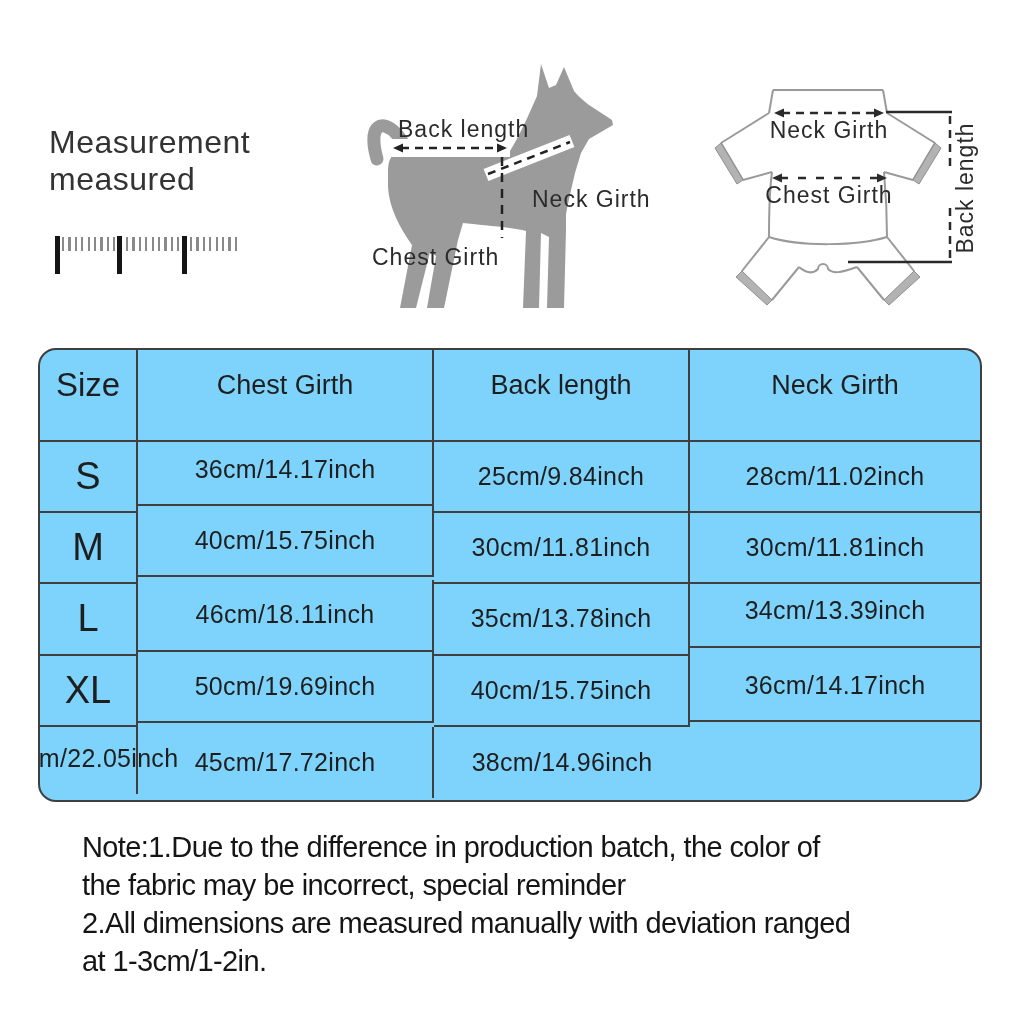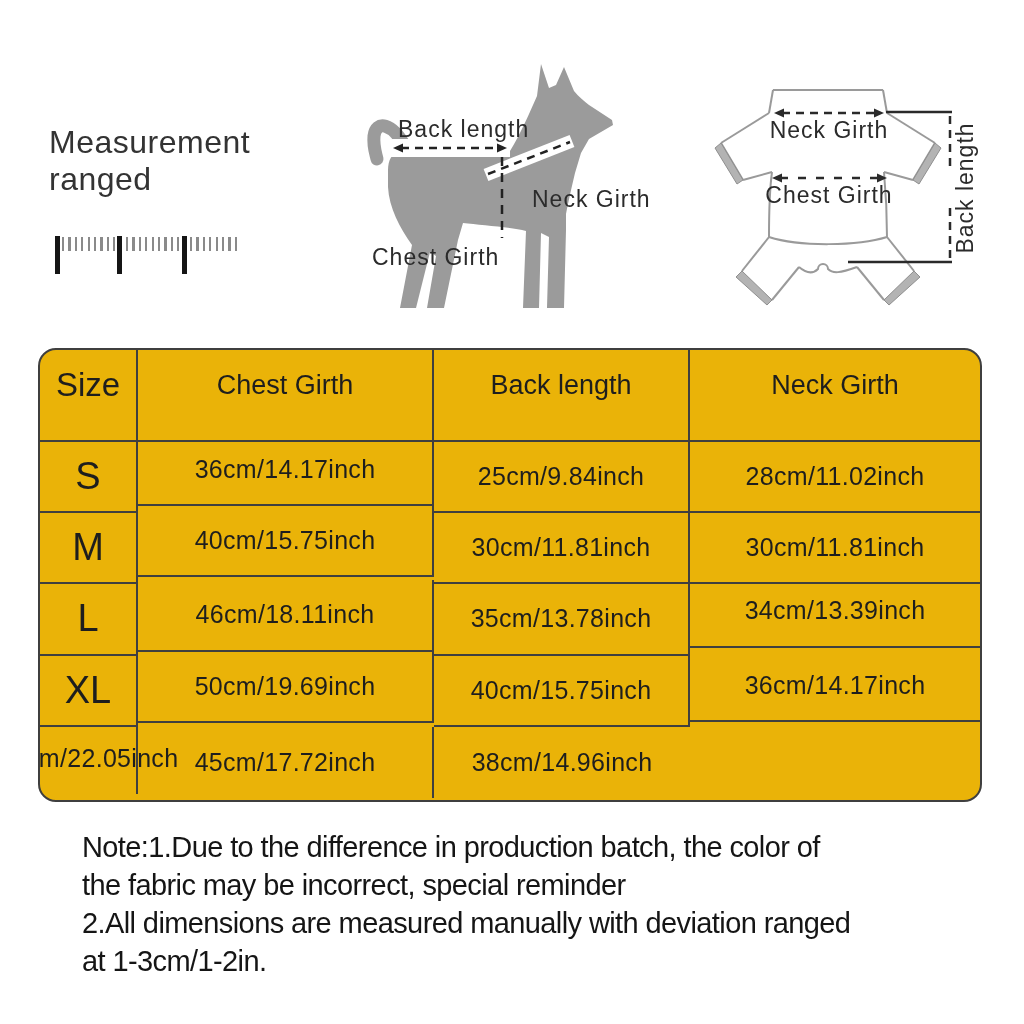--- a/index.html
+++ b/index.html
@@ -23,21 +23,21 @@
   
   .dog-svg{position:absolute;left:360px;top:60px;width:330px;height:260px;}
   .garment-svg{position:absolute;left:690px;top:60px;width:330px;height:260px;}
   .diag-label{font-size:23px;fill:#2b2b2b;letter-spacing:1px;}
   
   .size-table{
     position:absolute;left:38px;top:348px;width:944px;height:454px;
     border:2px solid #3f3f3f;border-radius:18px;overflow:hidden;box-sizing:border-box;
     display:grid;grid-template-columns:98px 296px 256px 1fr;
     grid-template-rows:92px repeat(5,71.2px);
-    color:#1e1e1e;background:#eab308;
+    color:#1e1e1e;background:#7dd3fc;
   }
   .cell{
     display:flex;align-items:center;justify-content:center;
     border-right:2px solid #3f3f3f;border-bottom:2px solid #3f3f3f;
   }
   .cell.last-col{border-right:none;}
   .cell.last-row{border-bottom:none;}
   .hd{font-size:27px;}
   .hd span{transform:translateY(-10px);display:inline-block;}
   .hd-size{font-size:33px;}
@@ -51,21 +51,21 @@
     margin-left:42px;
   }
 </style>
 </head>
 <body>
 
 <div id="canvas">
 
   <div class="title">
     <div>Measurement</div>
-    <div>ranged</div>
+    <div>measured</div>
   </div>
 
   <div class="ruler">
     <div class="ticks"></div>
     <div class="bar b1"></div>
     <div class="bar b2"></div>
     <div class="bar b3"></div>
   </div>
 
   <svg class="dog-svg" viewBox="0 0 330 260">

